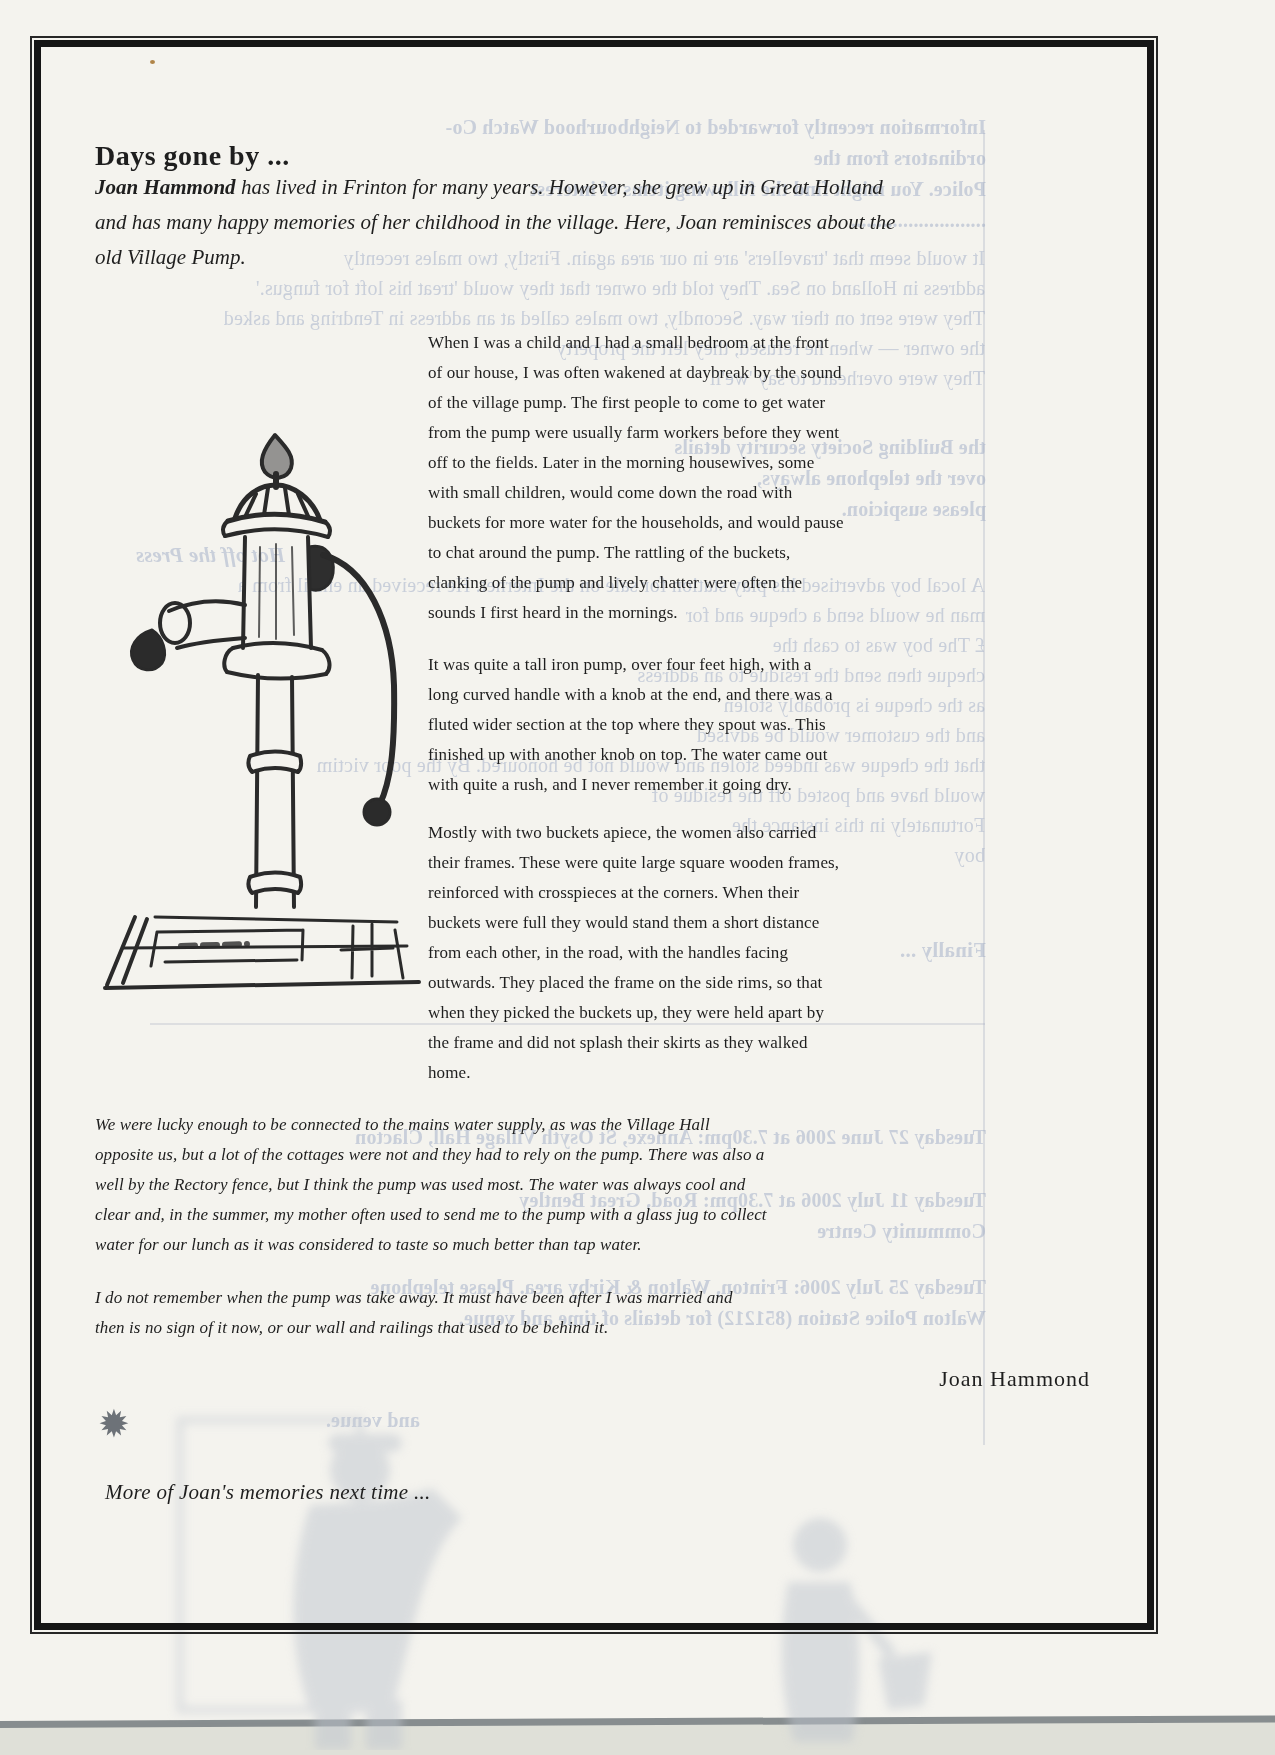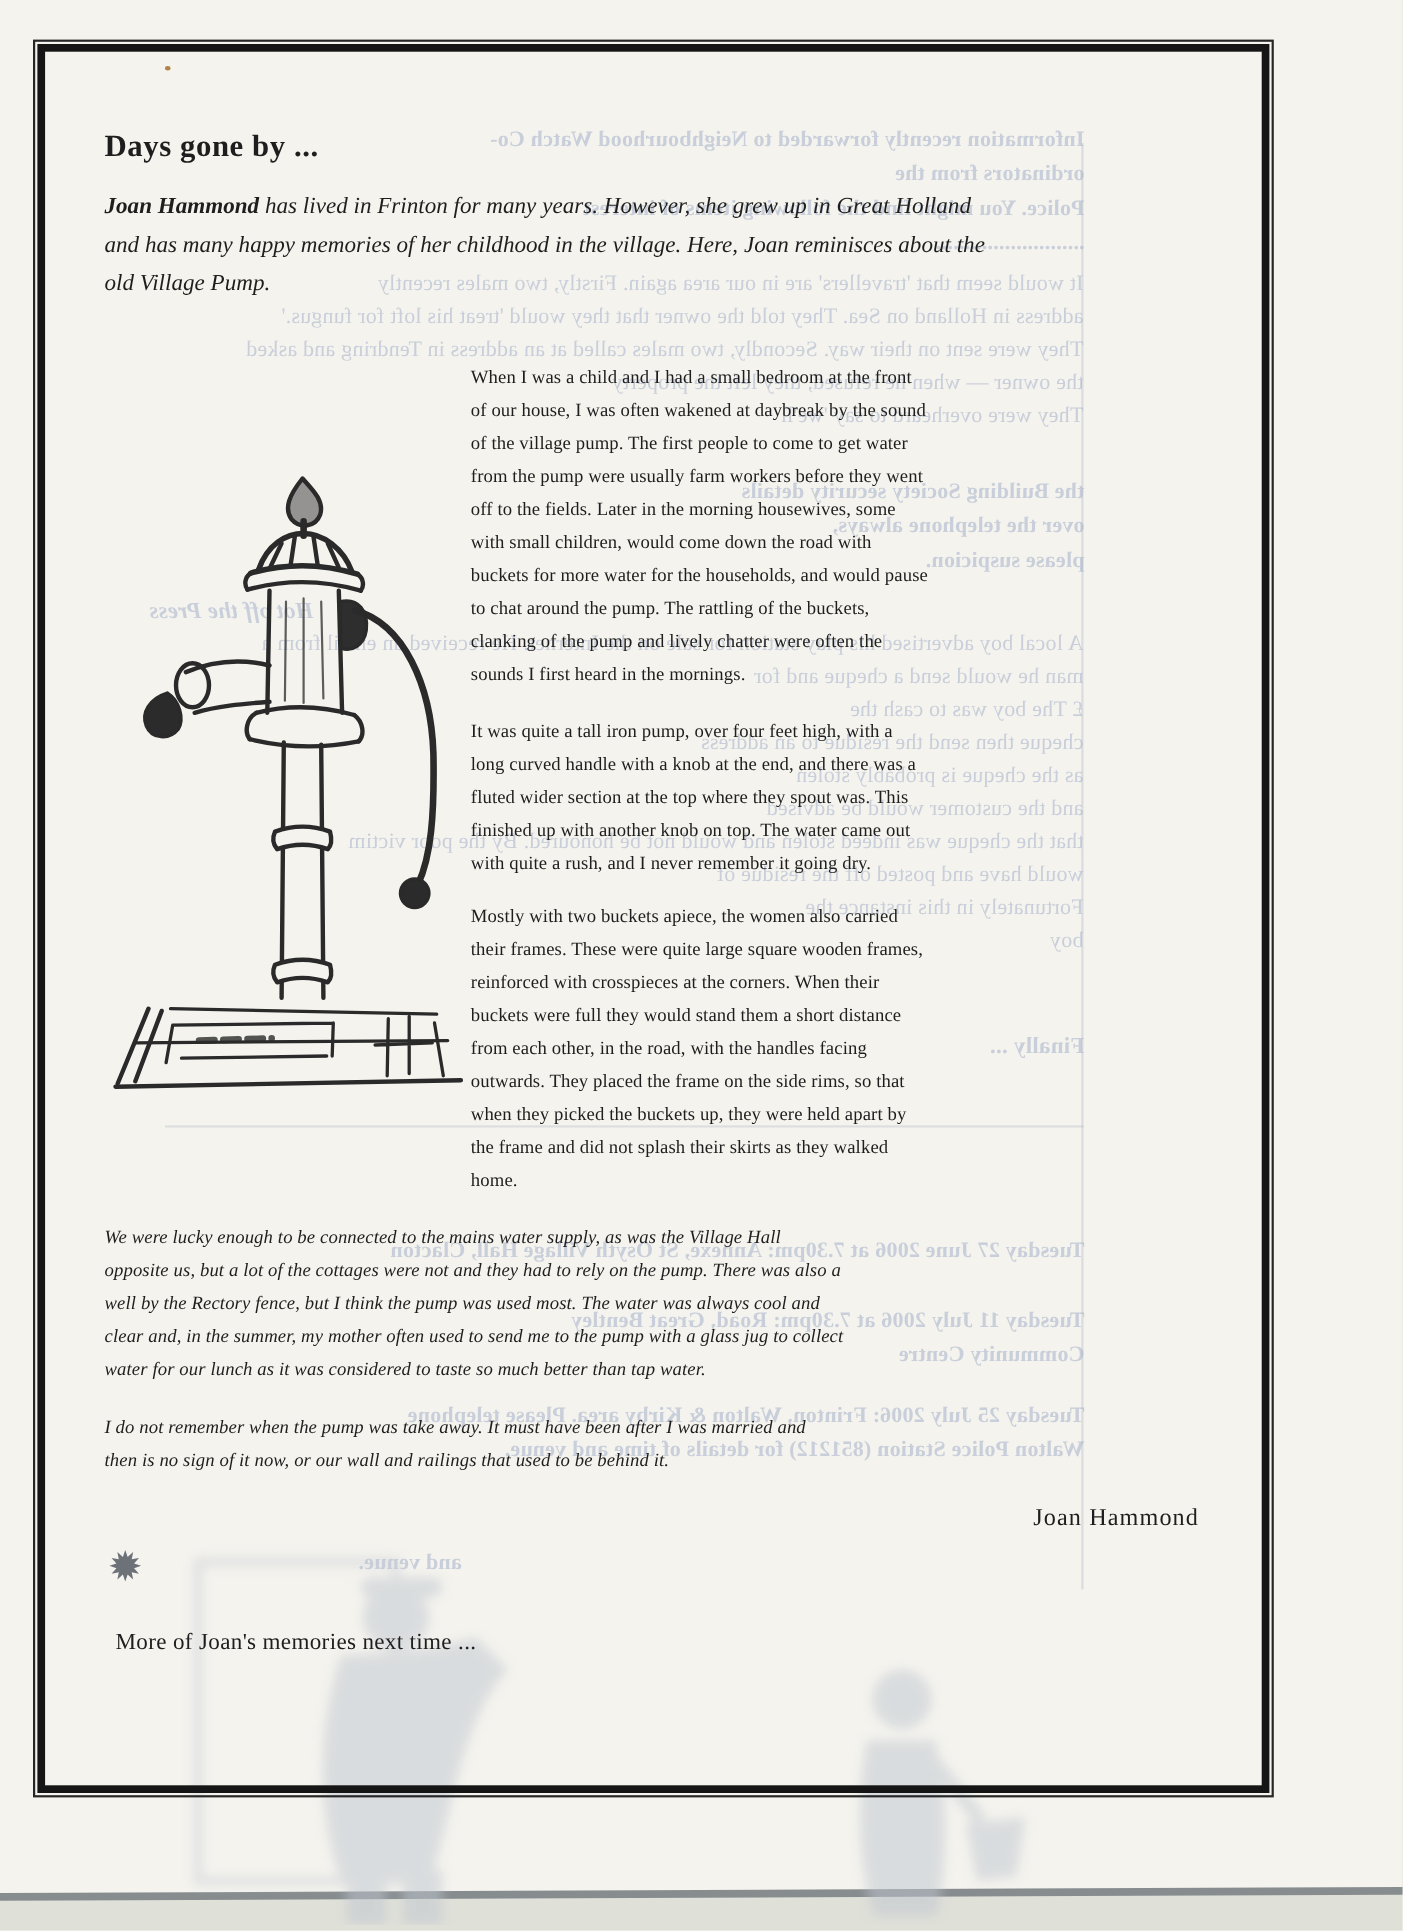--- a/index.html
+++ b/index.html
@@ -21,40 +21,40 @@
     position:absolute;left:30px;top:36px;width:1128px;height:1598px;
     border:2px solid #262626;box-sizing:border-box;z-index:3;pointer-events:none;
   }
   .frame-inner{
     position:absolute;left:2px;top:2px;right:2px;bottom:2px;
     border:7px solid #151515;box-sizing:border-box;
   }
   .content{position:absolute;left:0;top:0;width:1275px;height:1722px;z-index:2;color:#1e1e1e;}
   .pre{white-space:pre-line;}
   .title{
-    position:absolute;left:95px;top:118px;
+    position:absolute;left:95px;top:140px;
     font-size:28px;font-weight:700;letter-spacing:0.5px;
   }
   .intro{
     position:absolute;left:95px;top:170px;width:905px;
     font-size:21px;line-height:35px;font-style:italic;
   }
   .intro b{font-weight:700;}
   .para{
     position:absolute;font-size:17px;line-height:30px;letter-spacing:0.1px;
   }
   .col{left:428px;width:565px;}
   .wide{left:95px;width:940px;font-style:italic;}
   .signature{
     position:absolute;left:700px;top:1366px;width:390px;text-align:right;
     font-size:22px;letter-spacing:1px;
   }
   .closing{
     position:absolute;left:105px;top:1480px;width:700px;
-    font-size:21px;letter-spacing:0.3px;
+    font-size:21px;font-style:italic;letter-spacing:0.3px;
   }
   .pump{position:absolute;left:95px;top:425px;width:330px;height:585px;}
   
   #bleed-layer{position:absolute;left:0;top:0;width:1275px;height:1722px;z-index:1;}
   .bleed{
     position:absolute;color:#c9cfda;transform:scaleX(-1);
     white-space:pre-line;font-family:"Liberation Serif", serif;letter-spacing:0.2px;
   }
   .bleed-line-v{position:absolute;left:983px;top:130px;width:2px;height:1315px;background:rgba(160,170,190,0.30);z-index:1;}
   .bleed-line-h{position:absolute;left:150px;top:1023px;width:835px;height:2px;background:rgba(160,170,190,0.28);z-index:1;}

